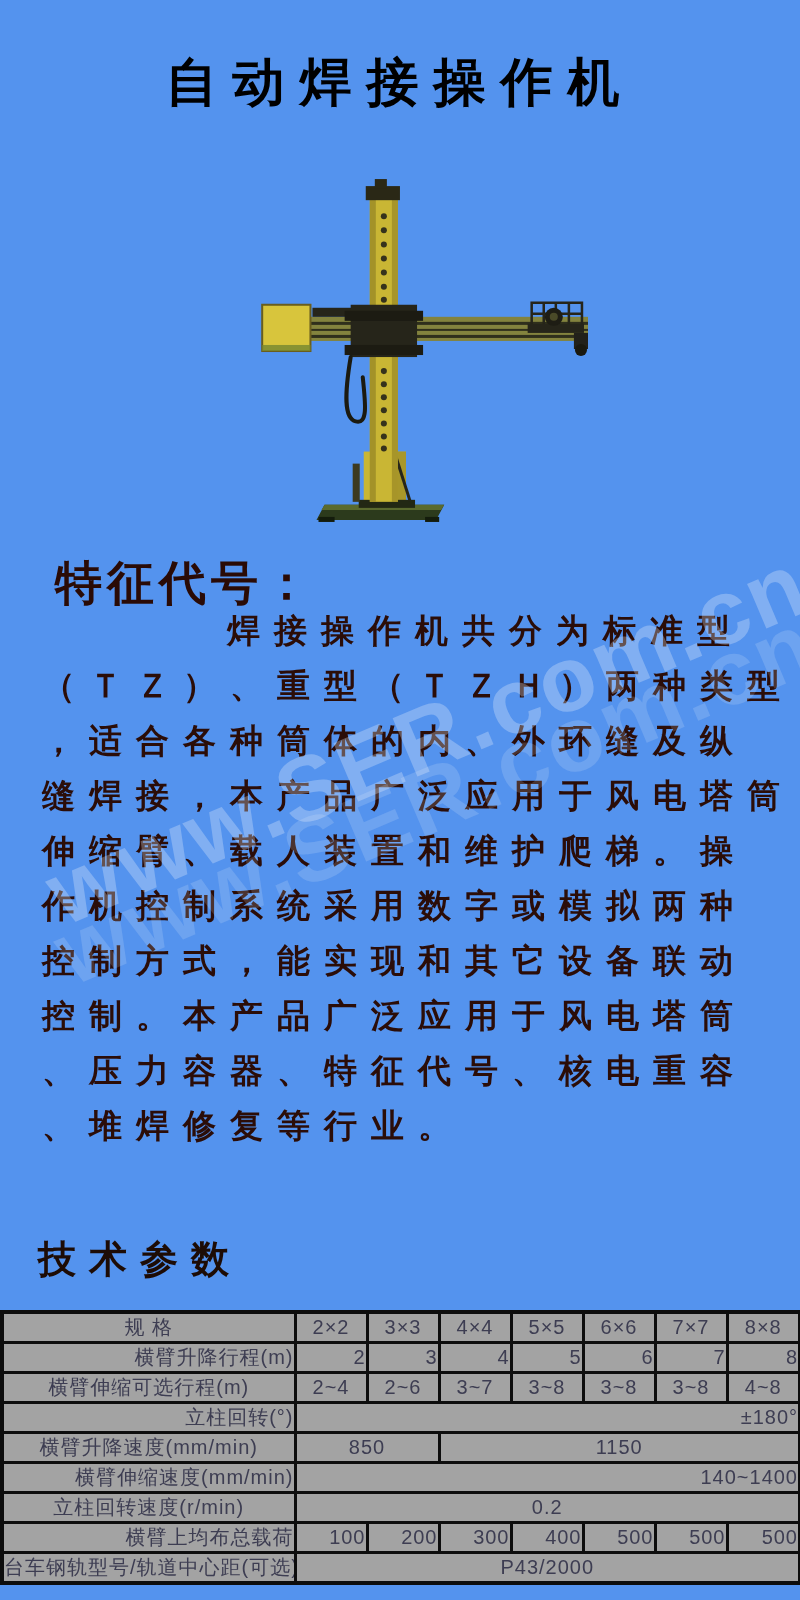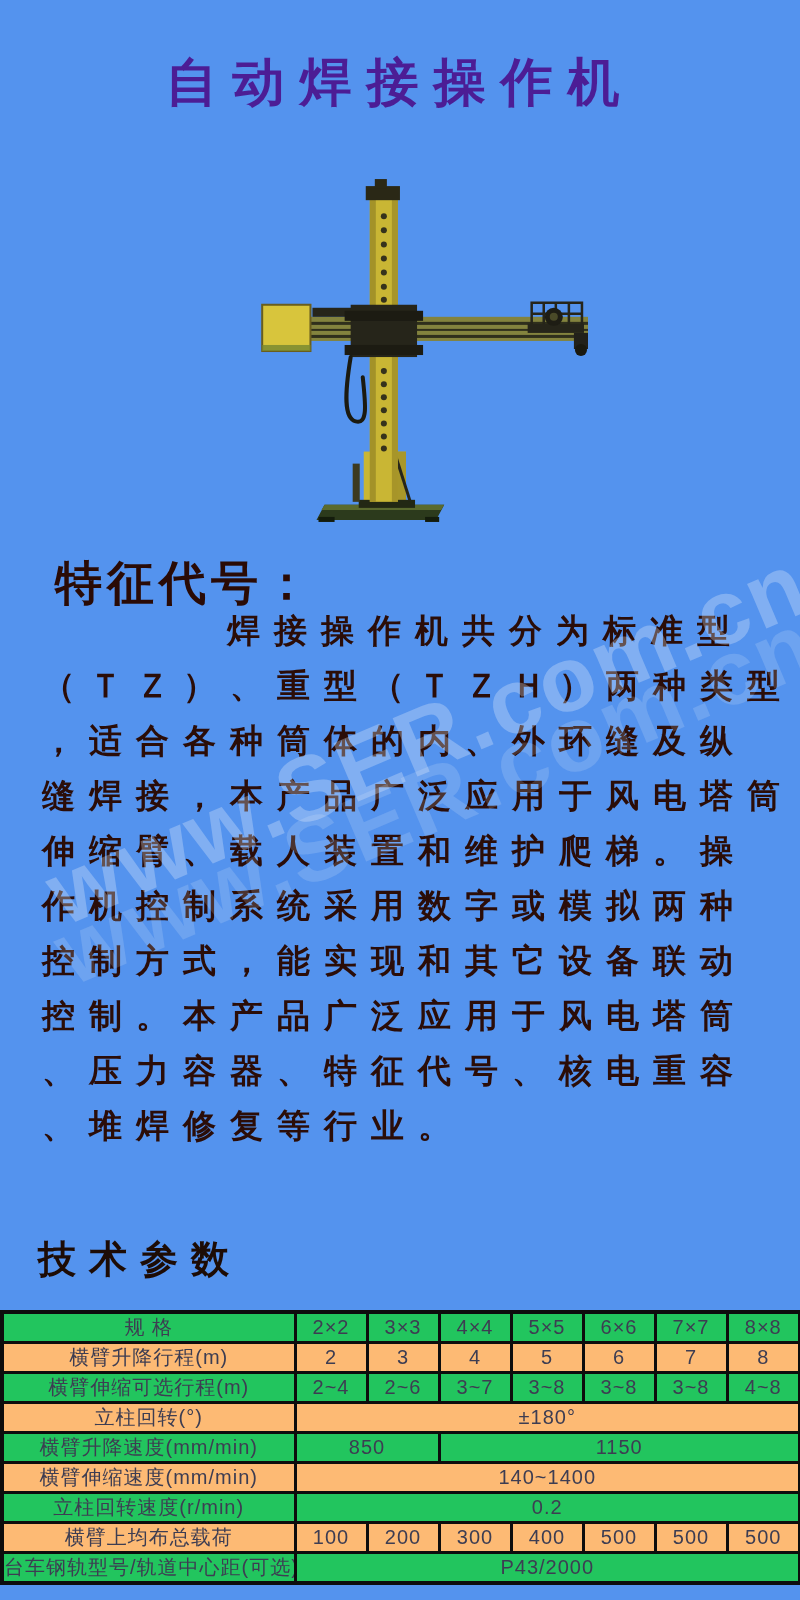--- a/index.html
+++ b/index.html
@@ -10,21 +10,21 @@
     overflow:hidden;
     font-family:"Liberation Sans", sans-serif;
   }
   .page-title {
     position:absolute; top:48px; left:0; width:800px;
     text-align:center;
     font-family:"Liberation Serif", serif;
     font-weight:bold;
     font-size:52px;
     letter-spacing:15px;
-    color:#4c1d95;
+    color:#000000;
     white-space:nowrap;
   }
   .machine-wrap {
     position:absolute; left:228px; top:168px; width:362px; height:362px;
   }
   .feature-heading {
     position:absolute; left:55px; top:552px;
     font-family:"Liberation Serif", serif;
     font-weight:bold; font-size:47px; letter-spacing:5px;
     color:#2a0b06; white-space:nowrap;
@@ -53,22 +53,22 @@
     border:3px solid #0d0d0d;
     height:29px;
     text-align:center;
     vertical-align:middle;
     font-size:20px;
     color:#3d3d52;
     letter-spacing:1px;
     overflow:hidden;
     white-space:nowrap;
   }
-  tr.row-yellow td { background:#22c55e; }
-  tr.row-white td { background:#fdba74; }
+  tr.row-yellow td { background:#a3a3a3; }
+  tr.row-white td { background:#a3a3a3;text-align:right; }
   td.lbl { letter-spacing:1px; color:#4a4a56; }
   .watermark {
     position:absolute; left:0; top:0; width:800px; height:1600px;
     pointer-events:none; z-index:6; overflow:hidden;
   }
   .wm {
     position:absolute;
     transform:rotate(-23deg);
     transform-origin:0 50%;
     font-weight:bold;

